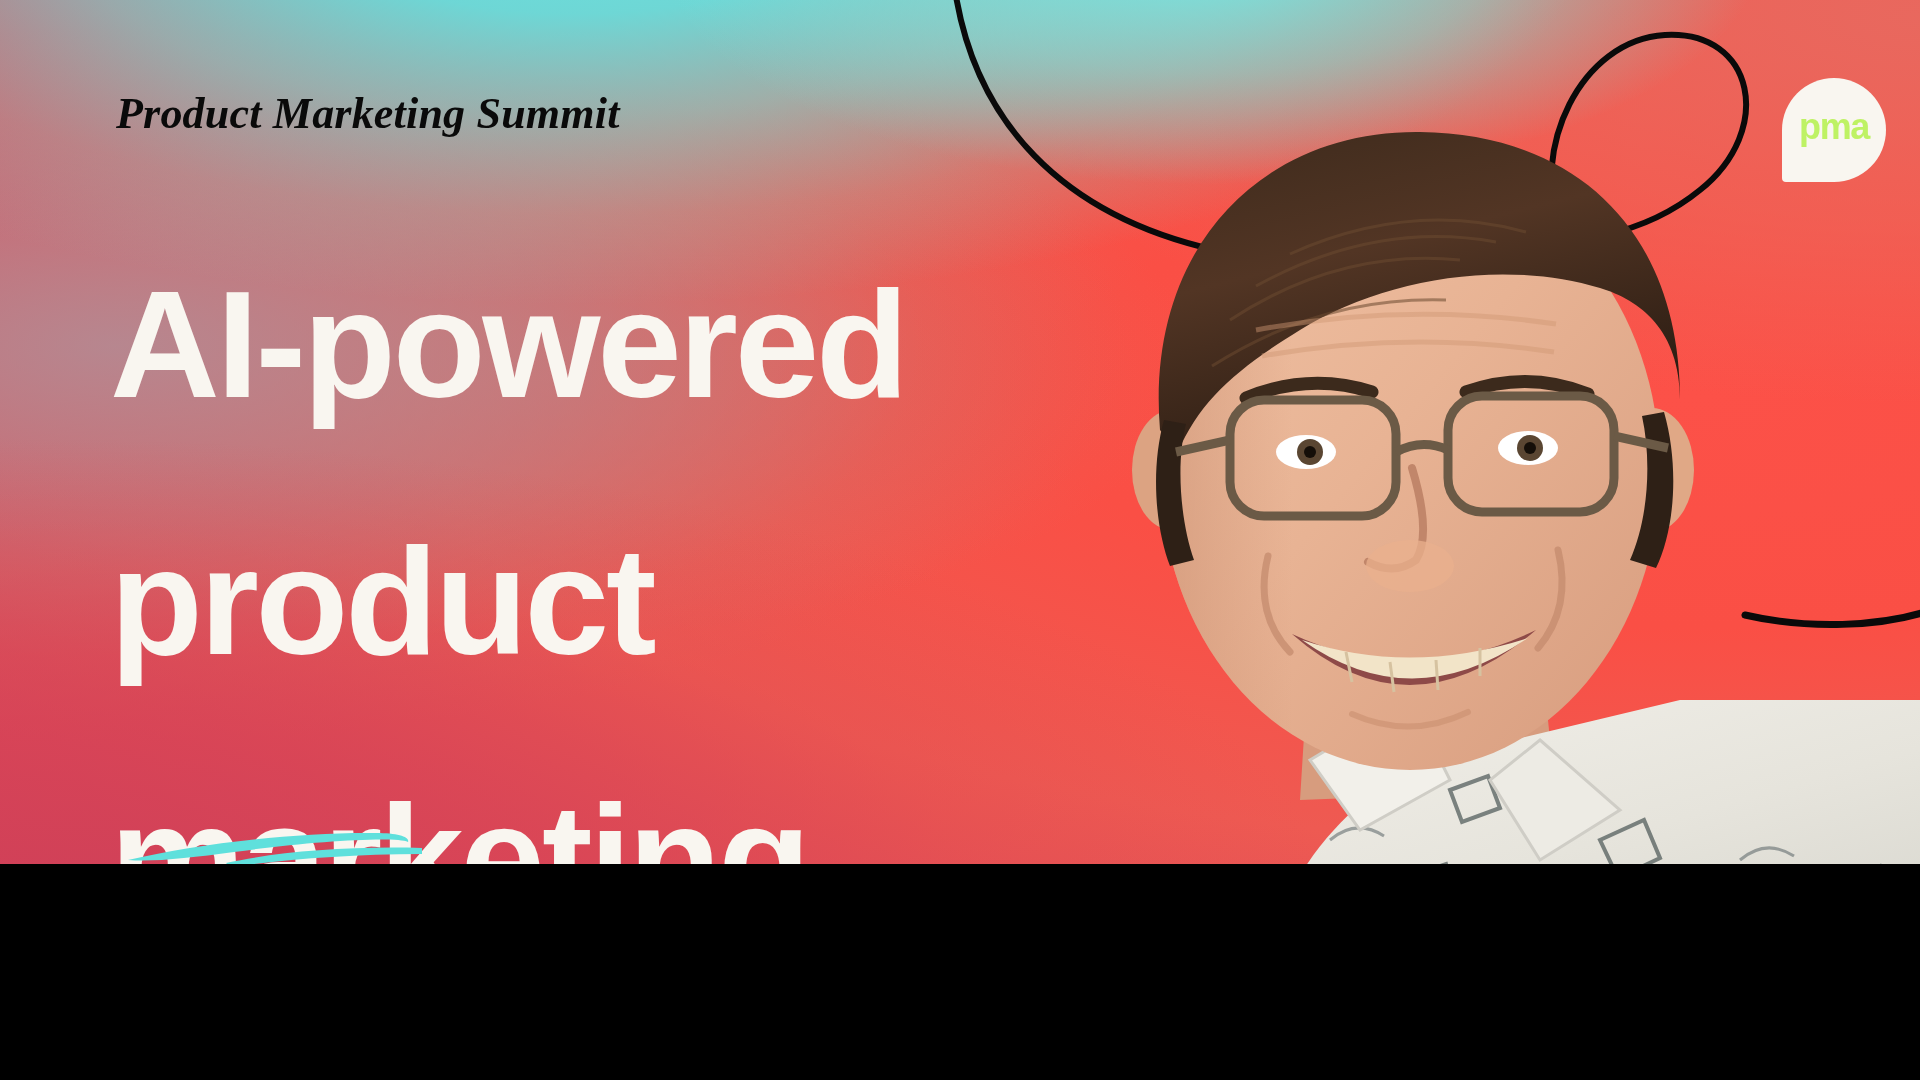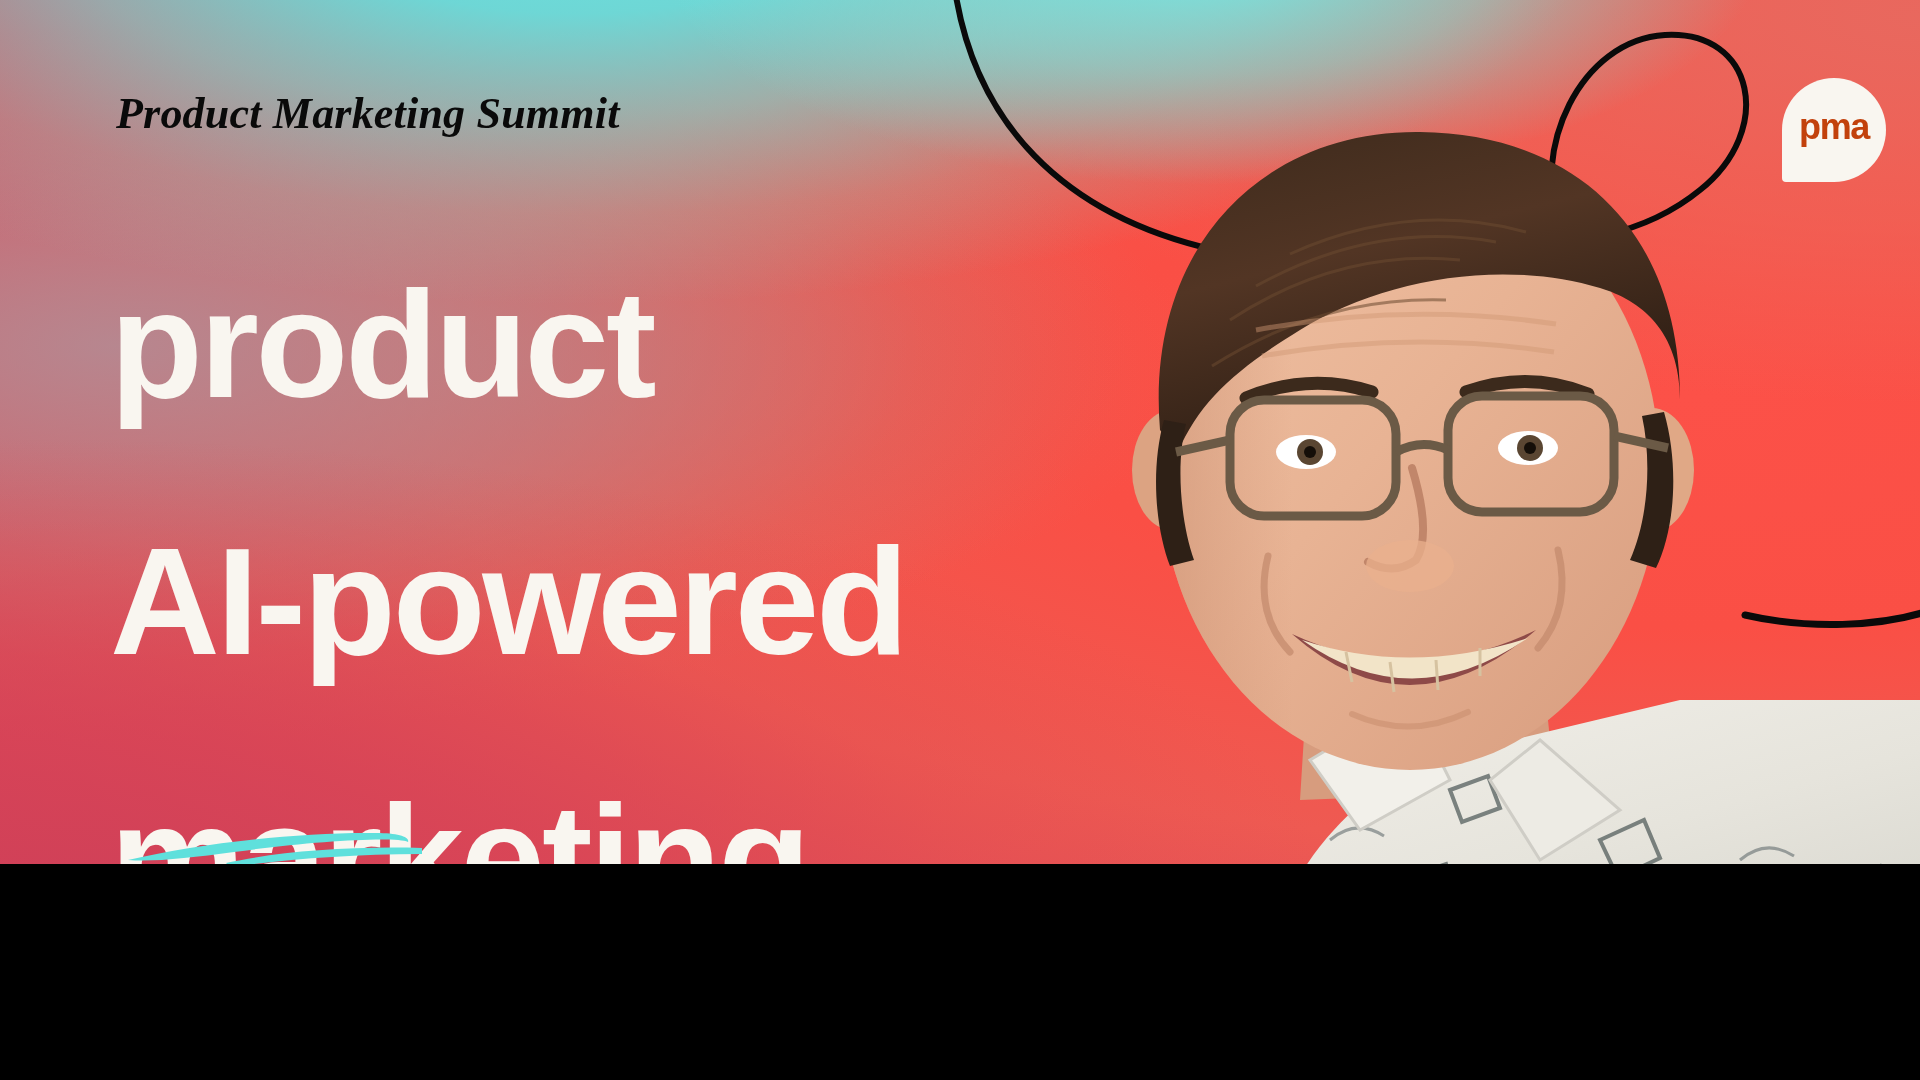--- a/index.html
+++ b/index.html
@@ -151,21 +151,21 @@
   .logo-text {
     position: absolute;
     inset: 0;
     display: flex;
     align-items: center;
     justify-content: center;
     font-family: "Liberation Sans", sans-serif;
     font-weight: 700;
     font-size: 36px;
     letter-spacing: -1.4px;
-    color: #c2410c;
+    color: #bef264;
     padding-bottom: 6px;
     box-sizing: border-box;
   }
 </style>
 </head>
 <body>
 
 <div id="stage">
 
   <div class="bg-base"></div>
@@ -297,22 +297,22 @@
       <g stroke="#D09874" stroke-width="5" fill="none" opacity="0.45">
         <path d="M 276 330 q 150 -28 300 -6"></path>
         <path d="M 282 356 q 148 -26 292 -4"></path>
       </g>
     </svg>
   </div>
 
   <div class="eyebrow">Product Marketing Summit</div>
 
   <div class="headline">
+    <span class="ln">AI-powered</span>
     <span class="ln">product</span>
-    <span class="ln">AI-powered</span>
     <span class="ln">marketing</span>
     <span class="ln">team</span>
   </div>
 
   <svg class="swoosh" width="300" height="40" viewBox="0 0 300 40">
     <path d="M 2 30 C 70 14 170 2 250 3 C 272 3 284 7 282 12 C 268 6 180 12 108 22 C 64 28 28 32 2 30 Z" fill="#5FE0DC"></path>
     <path d="M 100 33 C 150 22 220 16 296 18 L 296 24 C 222 24 156 30 104 37 Z" fill="#5FE0DC"></path>
   </svg>
 
   <div class="credit">

